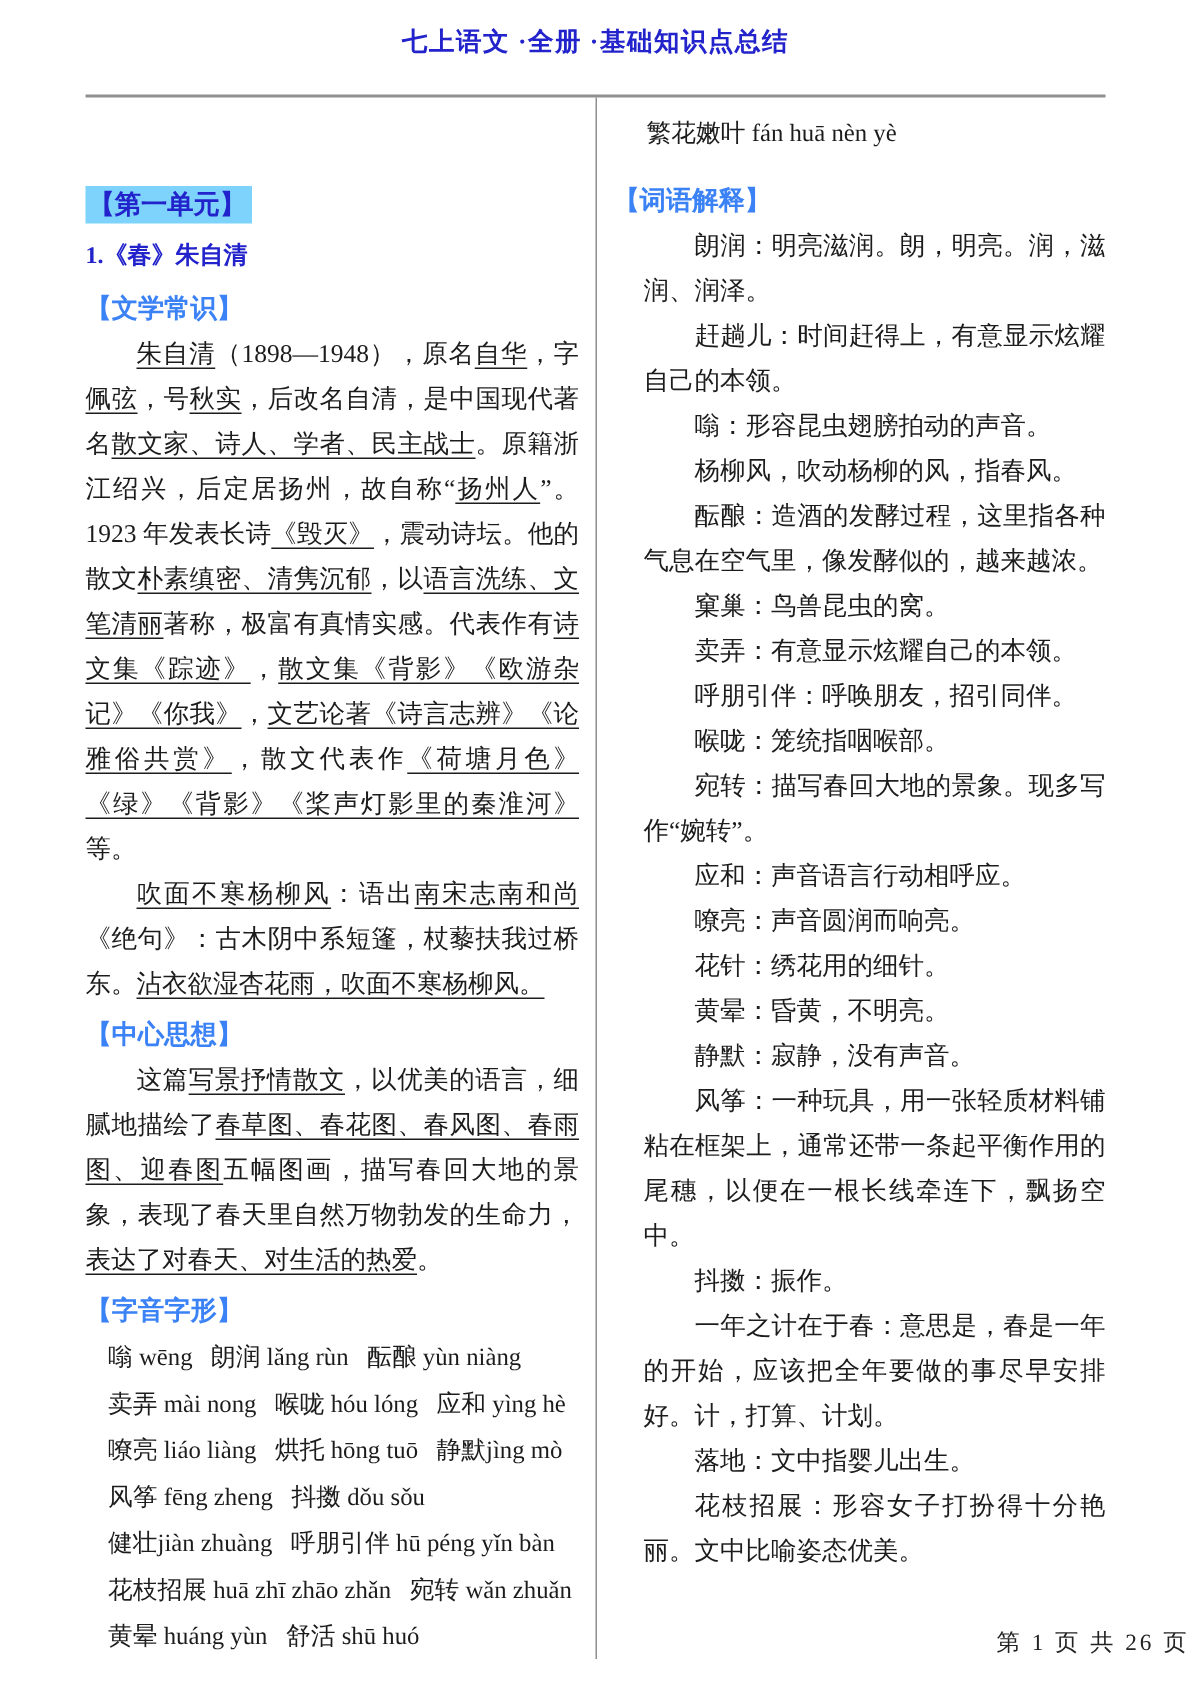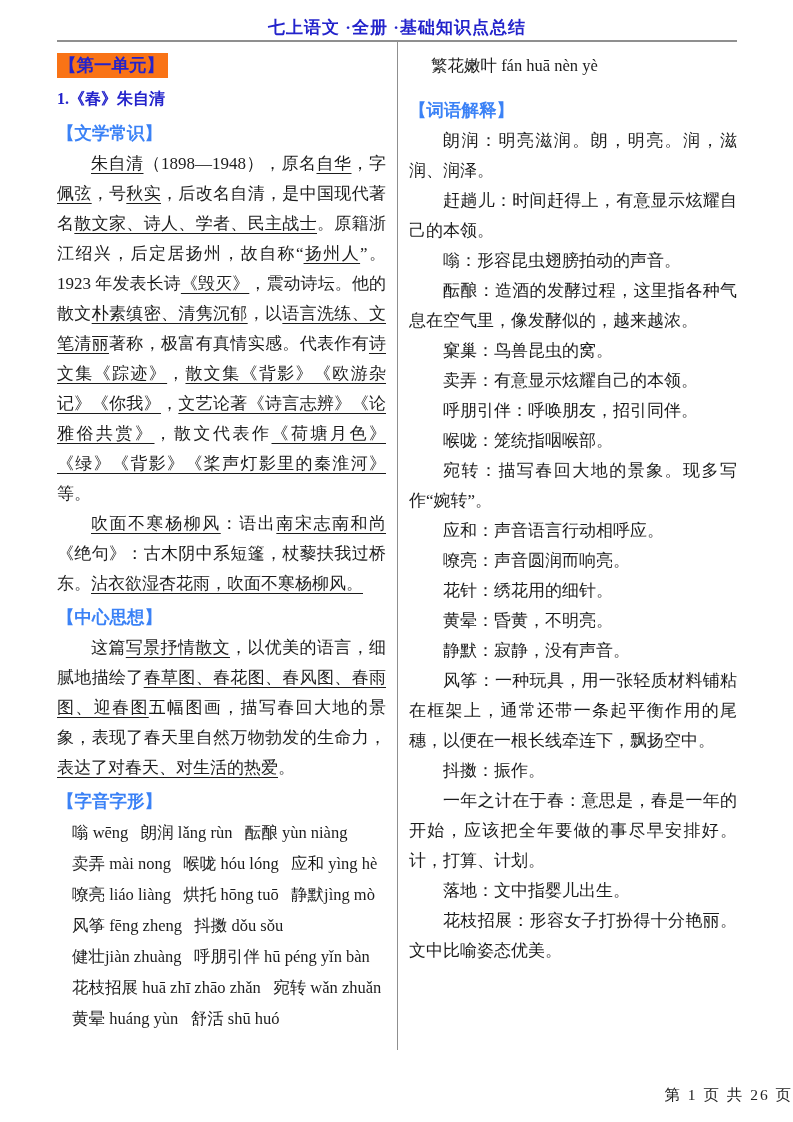--- a/index.html
+++ b/index.html
@@ -13,37 +13,38 @@
     color:#1c1c1c;
     overflow:hidden;
   }
   .doc-header {
     text-align:center;
     color:#2323cb;
     font-weight:bold;
     font-size:17px;
     letter-spacing:1px;
     line-height:24px;
-    margin-bottom:0;
+    margin-bottom:23px;
   }
   .header-rule { border:none; border-top:2px solid #8f8f8f; margin:0; }
   .columns { display:flex; align-items:stretch; min-height:1008px; }
   .col { box-sizing:border-box; }
   .col-left { width:329px; padding-top:9px; }
   .col-divider { width:1px; background:#8f8f8f; margin:0 11px; }
   .col-right { flex:1; padding-top:9px; }
 
   .unit-badge-wrap { margin:2px 0 8px; line-height:24px; }
   .unit-badge {
     display:inline-block;
-    background:#f97316;
+    background:#7dd3fc;
     color:#2323cb;
     font-weight:bold;
     font-size:17.5px;
     padding:0 4px 1px 2px;
+    margin-top:48px;
   }
   .lesson-title {
     color:#2323cb;
     font-weight:bold;
     font-size:16px;
     margin:9px 0 9px;
     line-height:24px;
   }
   .sec-heading {
     font-size:17.5px;
@@ -67,21 +68,21 @@
     padding-left:15px;
     white-space:pre-wrap;
   }
   .pinyin-overflow {
     font-size:16.5px;
     line-height:30px;
     padding-left:22px;
     margin:0 0 16px;
     white-space:pre-wrap;
   }
-  .def-list .para { line-height:30px; }
+  .def-list .para { line-height:30px;margin-left:20px; }
   .doc-footer {
     position:absolute;
     left:0; right:0; bottom:16px;
     text-align:right;
     font-size:15.5px;
     letter-spacing:2px;
     color:#222222;
     padding-left:28px;
   }
 </style>
@@ -122,20 +123,21 @@
 
     <div class="col-divider"></div>
 
     <div class="col col-right">
       <div class="pinyin-overflow">繁花嫩叶 fán huā nèn yè</div>
       <div class="sec-heading">【词语解释】</div>
       <div class="def-list">
           <div class="para">朗润：明亮滋润。朗，明亮。润，滋润、润泽。</div>
           <div class="para">赶趟儿：时间赶得上，有意显示炫耀自己的本领。</div>
           <div class="para">嗡：形容昆虫翅膀拍动的声音。</div>
+          <div class="para">杨柳风，吹动杨柳的风，指春风。</div>
           <div class="para">酝酿：造酒的发酵过程，这里指各种气息在空气里，像发酵似的，越来越浓。</div>
           <div class="para">窠巢：鸟兽昆虫的窝。</div>
           <div class="para">卖弄：有意显示炫耀自己的本领。</div>
           <div class="para">呼朋引伴：呼唤朋友，招引同伴。</div>
           <div class="para">喉咙：笼统指咽喉部。</div>
           <div class="para">宛转：描写春回大地的景象。现多写作“婉转”。</div>
           <div class="para">应和：声音语言行动相呼应。</div>
           <div class="para">嘹亮：声音圆润而响亮。</div>
           <div class="para">花针：绣花用的细针。</div>
           <div class="para">黄晕：昏黄，不明亮。</div>

